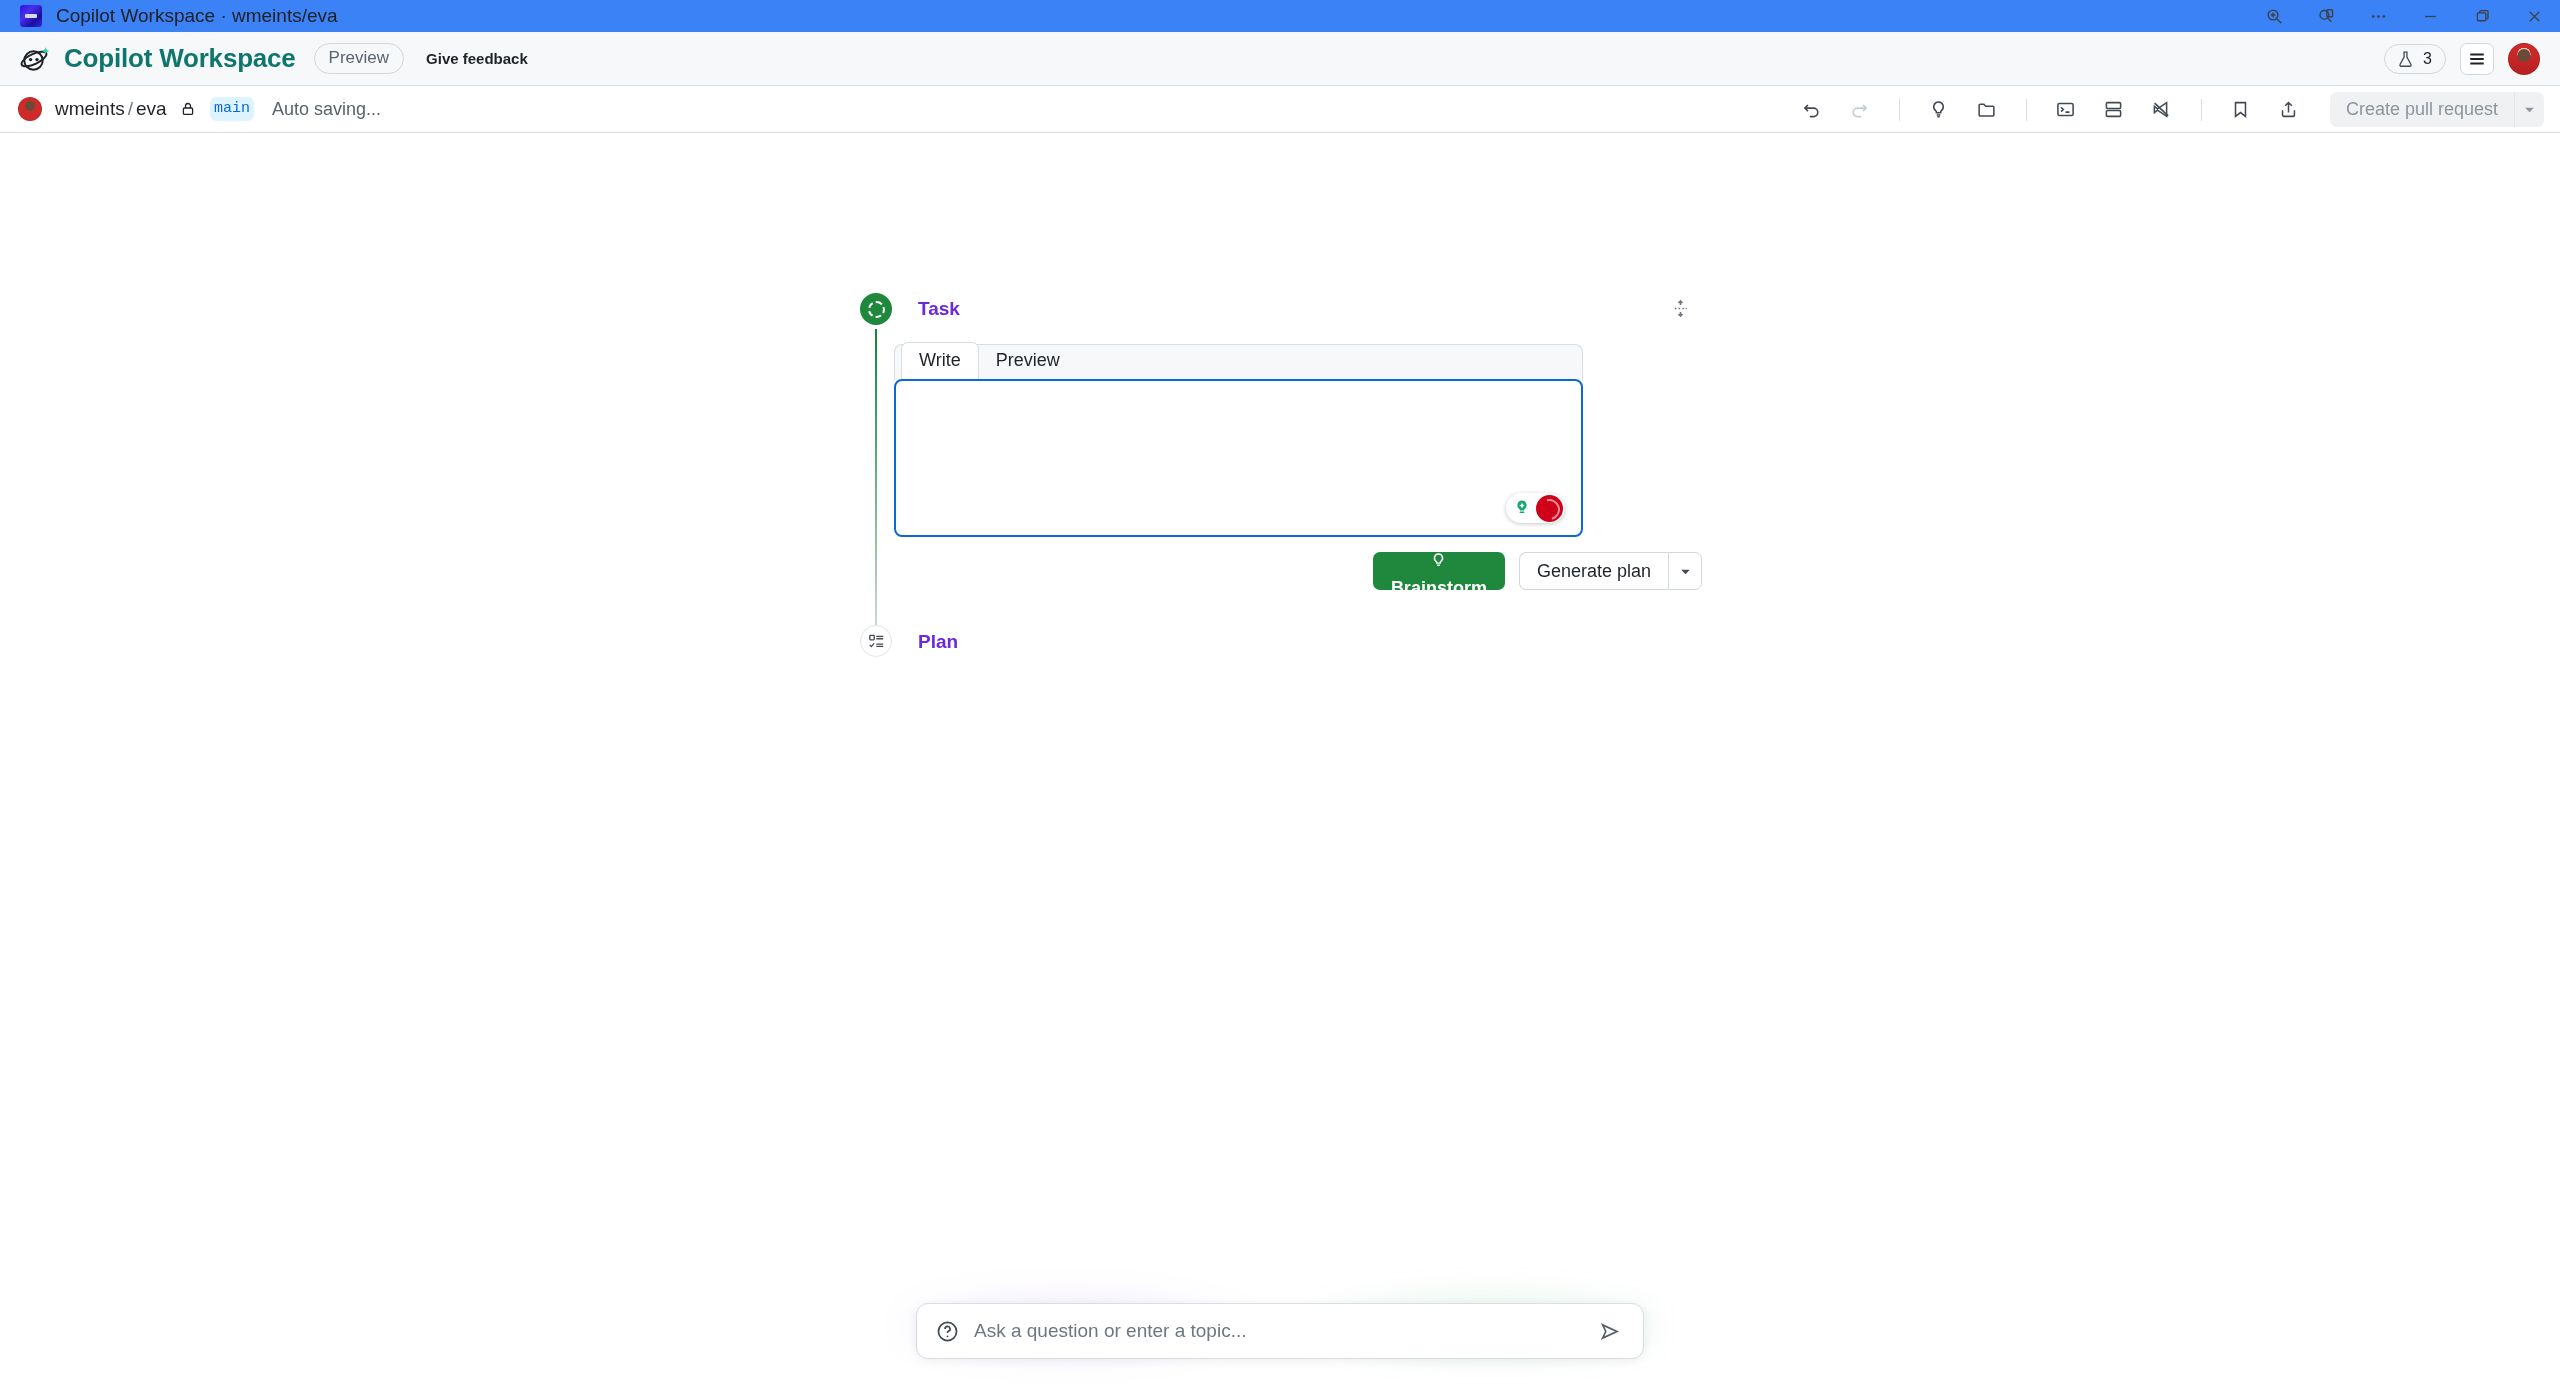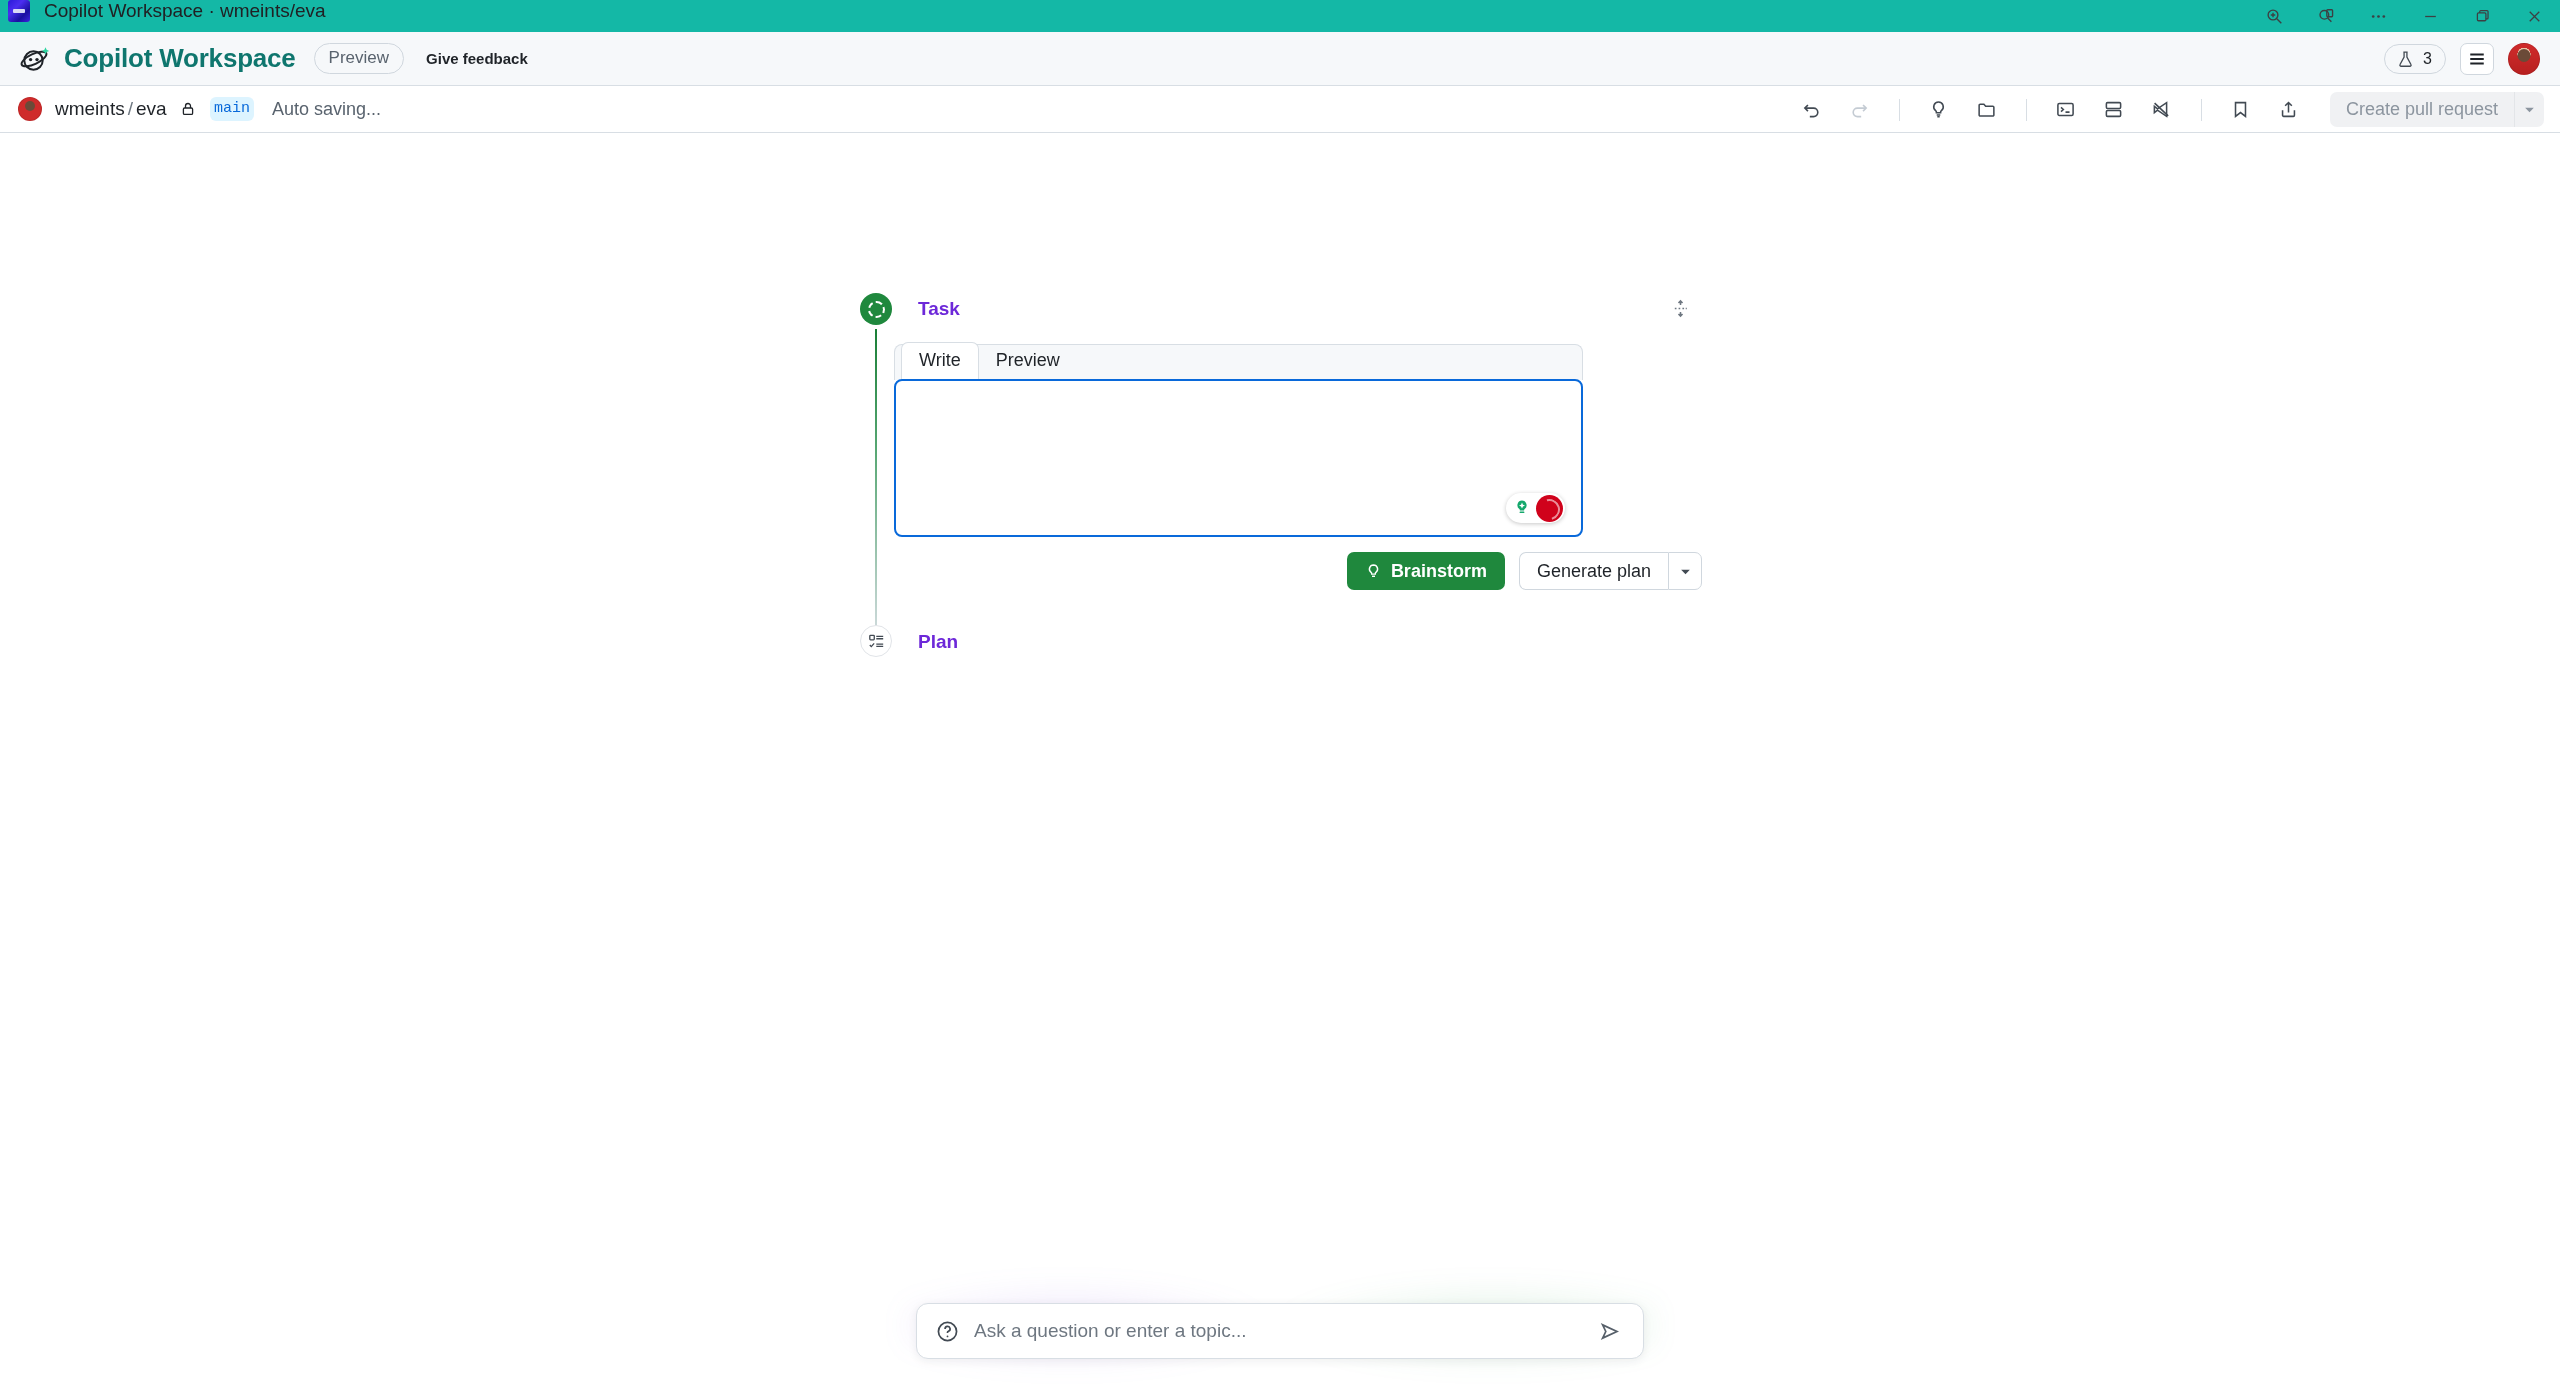--- a/index.html
+++ b/index.html
@@ -6,23 +6,23 @@
   html, body {
     width: 2560px; height: 1392px;
     font-family: "Liberation Sans", sans-serif;
     background: #ffffff;
     overflow: hidden;
   }
 
   
   .titlebar {
     height: 32px; width: 100%;
-    background: #14b8a6;
-    display: flex; 
-    padding-left: 8px;
+    background: #3b82f6;
+    display: flex; align-items: center;
+    padding-left: 20px;
     position: relative;
   }
   .favicon {
     width: 22px; height: 22px; border-radius: 3px;
     background: linear-gradient(135deg,#2b18d8 0%,#4b2ef0 35%,#1a0fa0 70%,#3b24e0 100%);
     flex: none; margin-right: 14px;
     position: relative; overflow: hidden;
   }
   .favicon::after {
     content:""; position:absolute; left:5px; top:9px; width:12px; height:4px;
@@ -249,20 +249,21 @@
   .actions {
     position:absolute; left: 894px; top: 419px; width: 808px;
     display:flex; justify-content:flex-end; align-items:center; gap: 14px;
   }
   .btn-brainstorm {
     background:#1f883d; color:#fff; border:none;
     border-radius:7px; height:38px;
     display:flex; align-items:center; gap:9px;
     padding: 0 18px; font-size:18px; font-weight:600;
     font-family:inherit;
+    flex-direction:column;
   }
   .gen-group { display:flex; }
   .btn-gen {
     background:#fff; border:1px solid #d0d7de; border-right:none;
     border-radius:7px 0 0 7px; height:38px;
     padding: 0 17px; font-size:18px; color:#1f2328;
     font-family:inherit;
   }
   .btn-gen-caret {
     background:#fff; border:1px solid #d0d7de;

